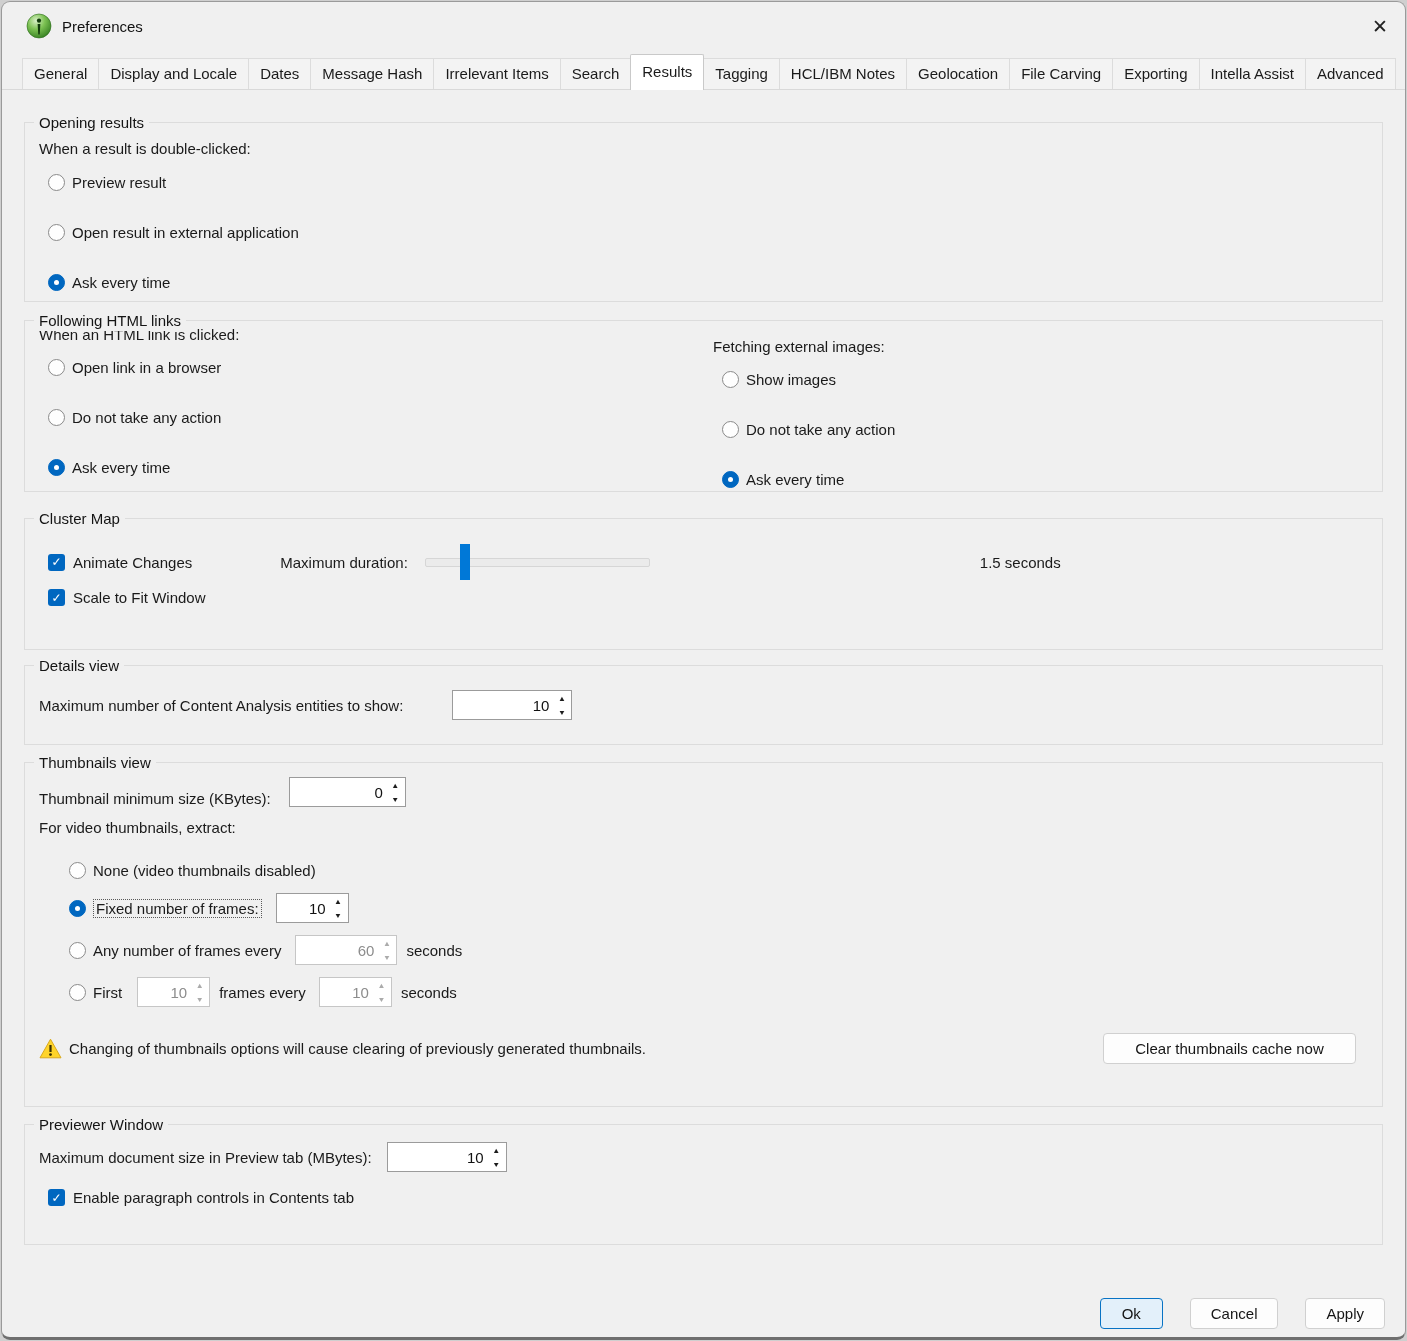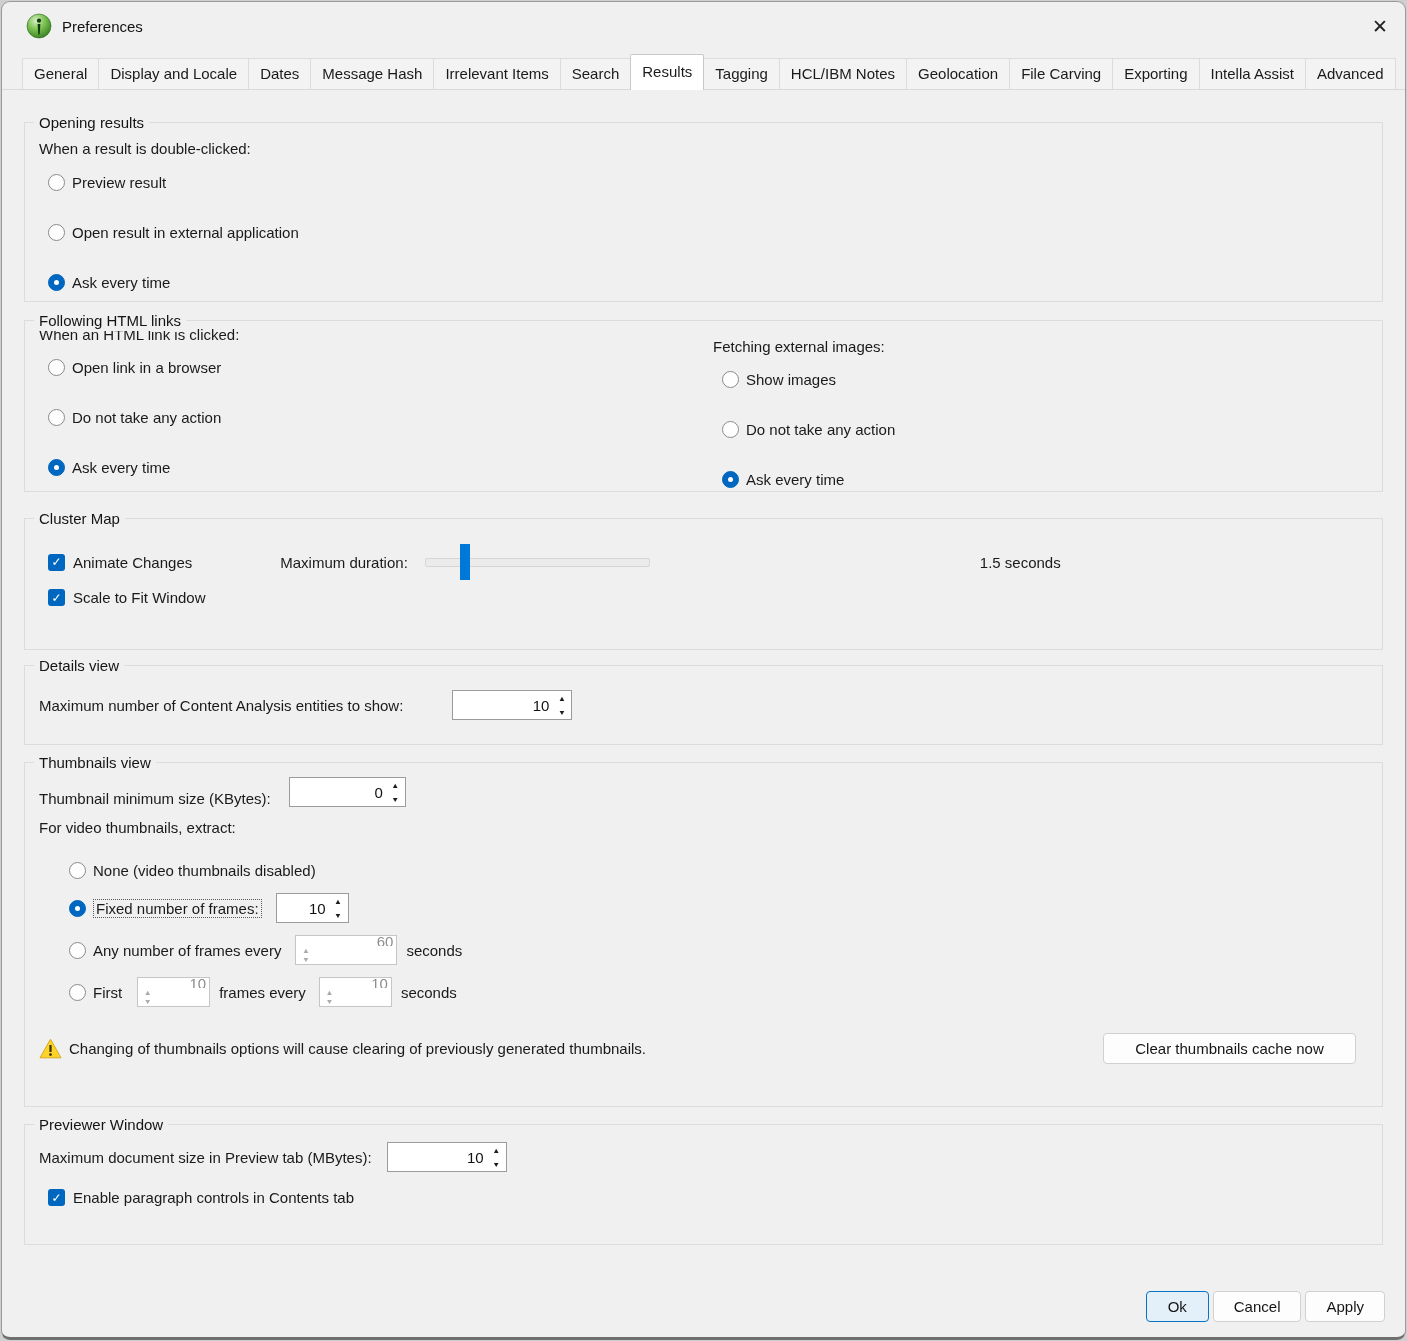--- a/index.html
+++ b/index.html
@@ -38,34 +38,34 @@
   .checkbox { width:17px; height:17px; border-radius:3px; background:#0067c0; color:#fff;
     flex:none; display:flex; align-items:center; justify-content:center; font-size:12px; }
   .cb-label { margin-left:8px; }
   
   .spin { height:30px; background:#fff; border:1px solid #9b9b9b; display:flex; flex:none; }
   .spin .val { flex:1; display:flex; align-items:center; justify-content:flex-end;
     padding-right:3px; font-size:15px; color:#111; overflow:hidden; }
   .spin .arr { width:19px; display:flex; flex-direction:column; }
   .spin .arr span { flex:1; display:flex; align-items:center; justify-content:center;
     font-size:8px; color:#1c1c1c; transform:scale(1,0.9); }
-  .spin.dis { border-color:#c6c6c6;flex-direction:column; }
+  .spin.dis { border-color:#c6c6c6; }
   .spin.dis .val { color:#8d8d8d; }
   .spin.dis .arr span { color:#ababab; }
   
   .slider { position:relative; width:225px; height:36px; flex:none; }
   .slider .track { position:absolute; left:0; right:0; top:14px; height:9px;
     background:#ebebeb; border:1px solid #d6d6d6; border-radius:2px; }
   .slider .thumb { position:absolute; top:0; width:10px; height:36px; background:#0078d7; }
   
   .btn { background:#fdfdfd; border:1px solid #d0d0d0; border-radius:4px; font-size:15px;
     color:#151515; display:flex; align-items:center; justify-content:center;
     height:31px; cursor:default; }
   .btn.default { background:#e3f0fa; border:1px solid #0873c4; }
-  .footer { position:absolute; right:20px; bottom:15px; display:flex; gap:4px; }
+  .footer { position:absolute; right:20px; bottom:8px; display:flex; gap:27px; }
   .footer .btn { min-width:63px; padding:0 20px; }
   
   .flex-row { display:flex; align-items:center; }
   .dotted-focus { border:1px dotted #5a5a5a; padding:0 2px; }
   .warn-row { display:flex; align-items:center; margin-top:26px; }
   .warn-icon { width:23px; height:21px; flex:none; }
   .two-col { display:flex; }
   .col-left { width:674px; flex:none; }
 </style>
 </head>

